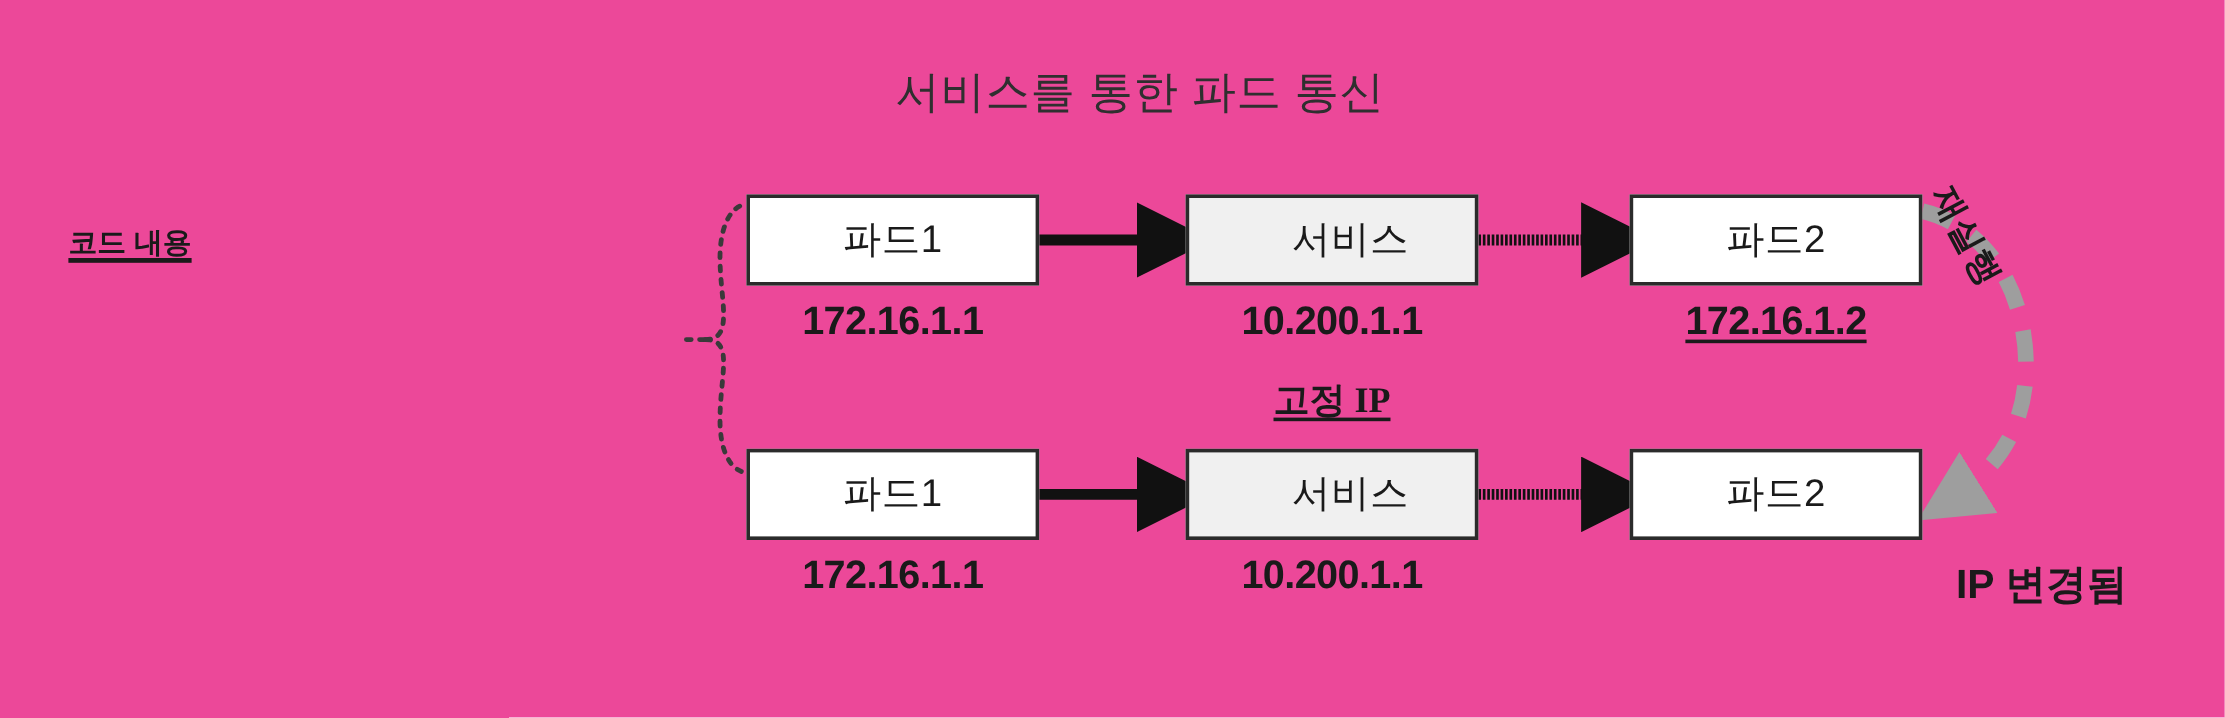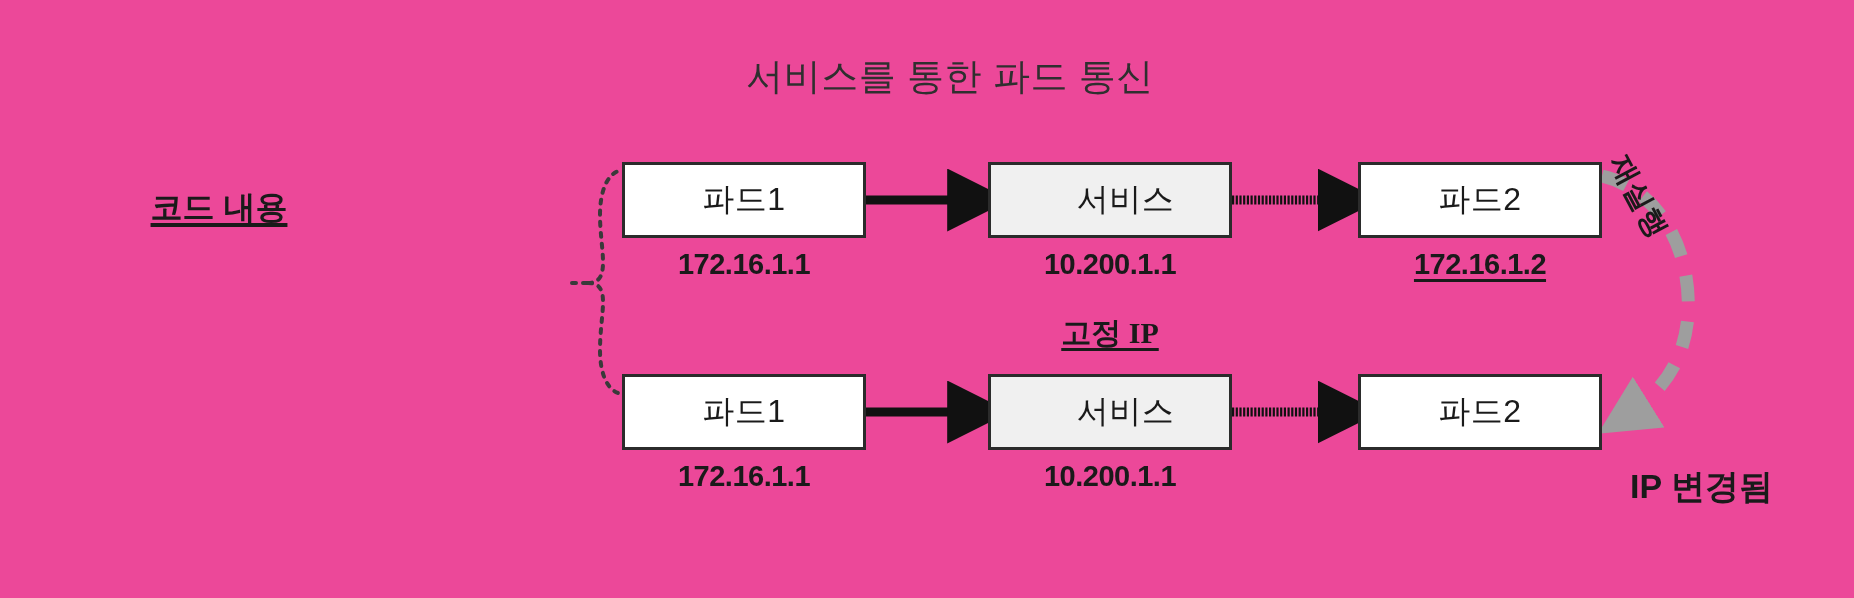--- a/index.html
+++ b/index.html
@@ -55,21 +55,21 @@
     letter-spacing: 0.5px;
   }
   .node-box.svc {
     background: #f0f0f0;
     padding-left: 31px;
   }
 
   .ip-label {
     position: absolute;
     text-align: center;
-    font-size: 29px;
+    font-size: 33px;
     font-weight: 700;
     color: #1a1a1a;
     white-space: nowrap;
     letter-spacing: -0.5px;
   }
   .ip-label.underline {
     text-decoration: underline;
     text-underline-offset: 5px;
     text-decoration-thickness: 3px;
   }
@@ -89,25 +89,25 @@
   .plain-label {
     position: absolute;
     font-size: 34px;
     font-weight: 700;
     color: #1a1a1a;
     white-space: nowrap;
   }
 
   .code-heading {
     position: absolute;
-    left: 74px;
+    left: 57px;
     top: 186px;
     width: 290px;
-    text-align: center;
-    font-size: 32px;
+    text-align: left;
+    font-size: 24px;
     font-weight: 700;
     color: #1a1a1a;
     text-decoration: underline;
     text-underline-offset: 5px;
     text-decoration-thickness: 4px;
     white-space: nowrap;
   }
 
   .code-box {
     position: absolute;

